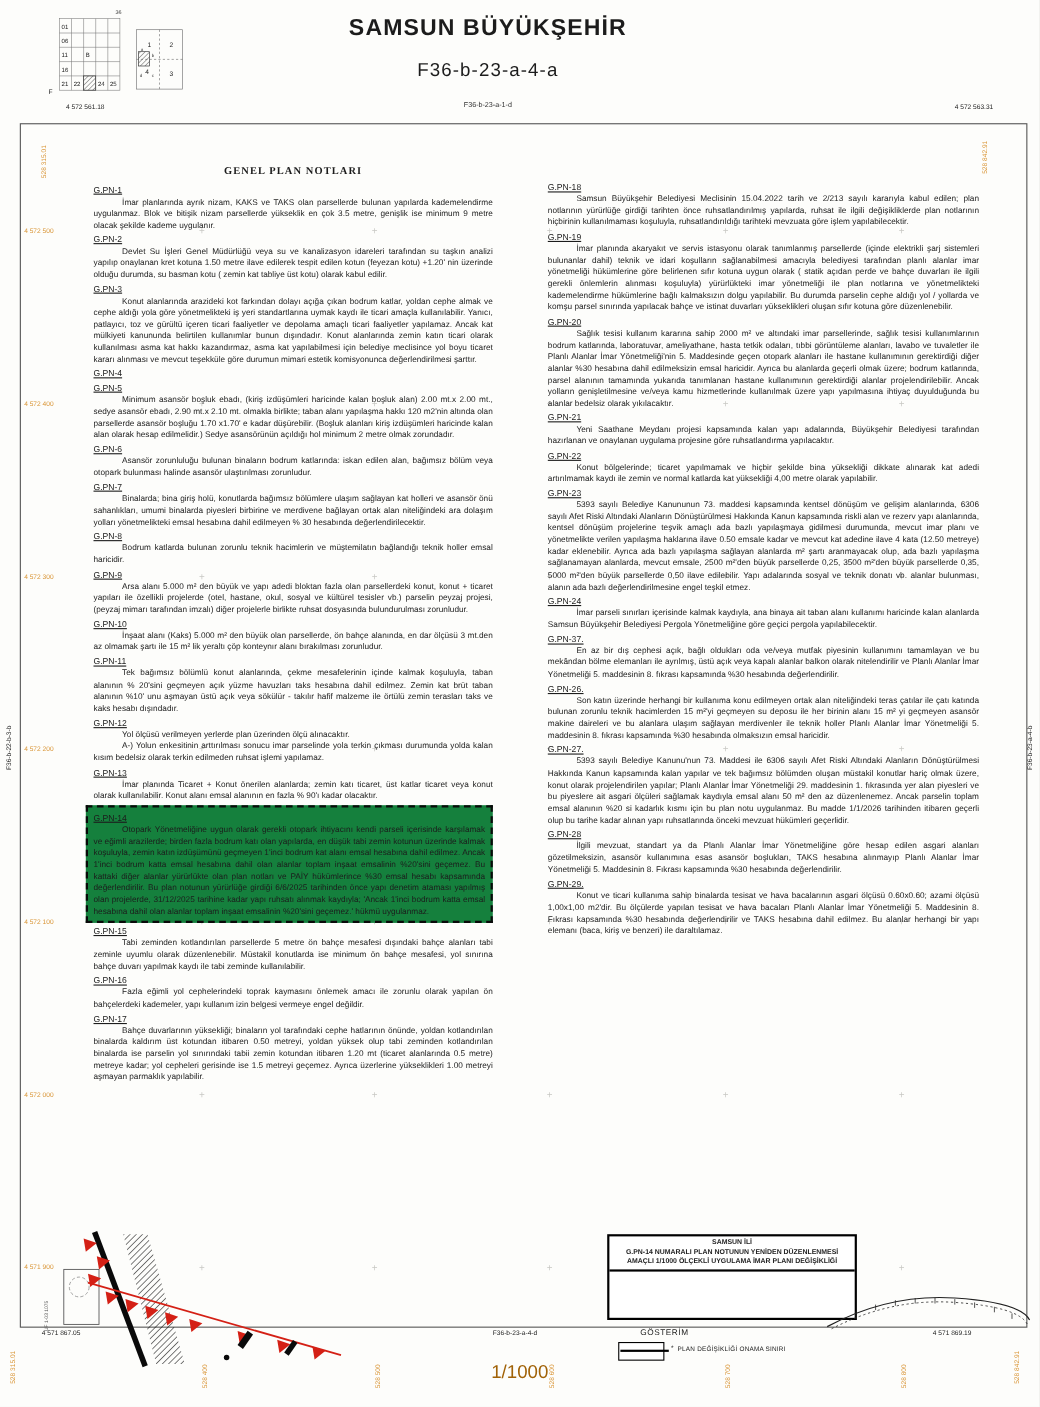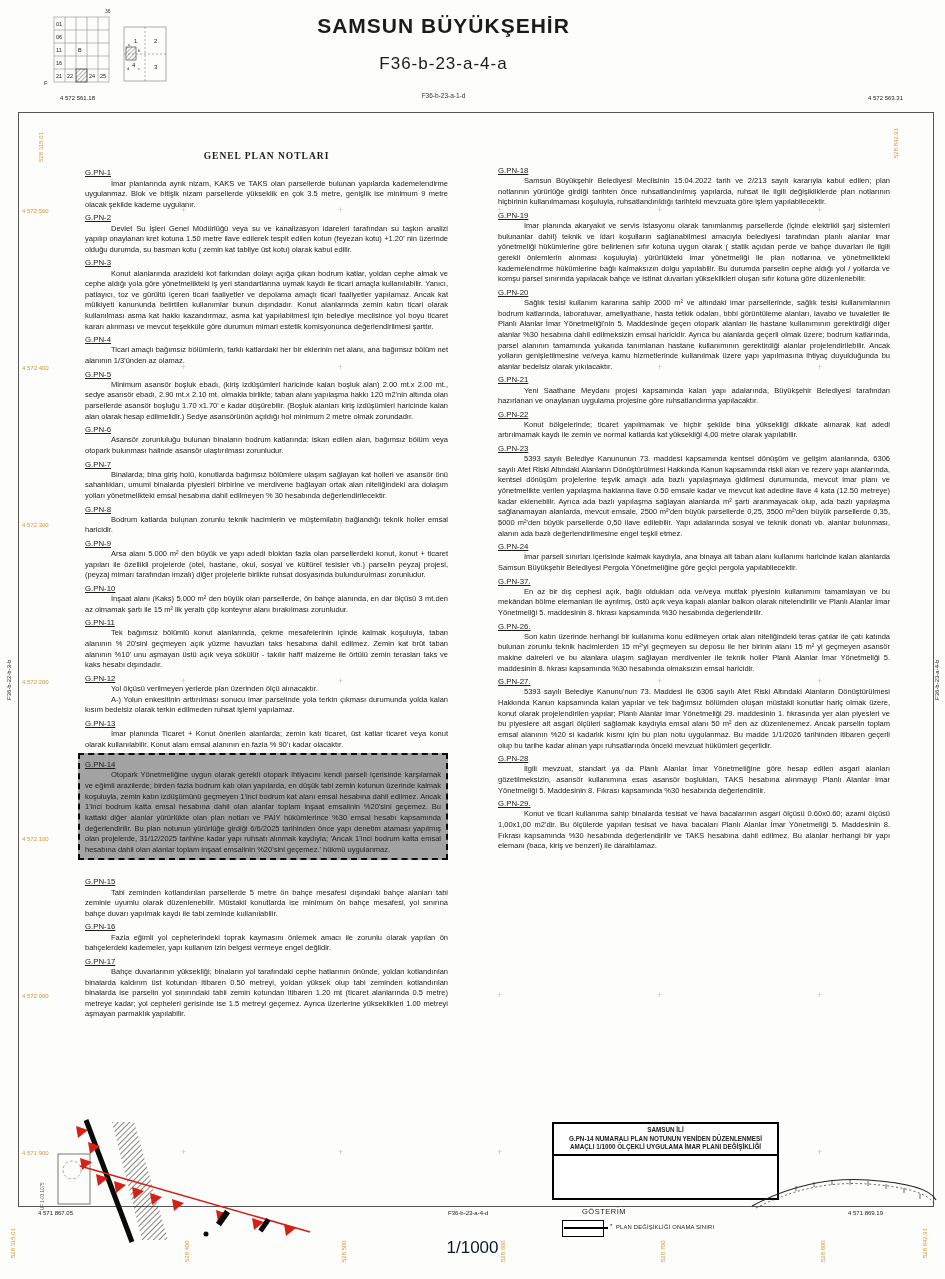--- a/index.html
+++ b/index.html
@@ -20,31 +20,31 @@
   .cross{position:absolute;font-size:9px;color:#c8c8c4;}
   
   .col{position:absolute;font-size:7.5px;line-height:1.42;text-align:justify;}
   .col-left{left:85px;top:150px;width:363px;}
   .col-right{left:498px;top:163px;width:392px;}
   .notes-title{font-family:"Liberation Serif",serif;font-weight:bold;font-size:9.5px;
                letter-spacing:1px;text-align:center;margin-bottom:4px;}
   .note-id{font-weight:normal;text-decoration:underline;font-size:7.8px;margin-top:2px;}
   .note-text{margin:0;text-indent:26px;}
   .note-text2{margin:0;text-indent:26px;}
-  .boxed{border:2px dashed #0a0a0a;padding:2px 5px 3px 5px;margin:3px 0 16px -7px;background:#a3a3a3;}
+  .boxed{border:2px dashed #0a0a0a;padding:2px 5px 3px 5px;margin:3px 0 2px -7px;background:#15803d;}
   
   .legend{position:absolute;left:552px;top:1122px;width:223px;height:74px;border:2px solid #000;background:#fff;}
   .legend-top{border-bottom:2px solid #000;text-align:center;font-weight:bold;font-size:6.3px;line-height:1.35;padding:2px 2px;}
   .legend-bottom{position:relative;height:38px;margin-top:48px;}
   .legend-gosterim{position:absolute;left:28px;top:3px;font-size:7.5px;letter-spacing:.5px;}
   .legend-symbox{position:absolute;left:8px;top:16px;width:40px;height:15px;border:1px solid #000;background:#fff;}
   .legend-symline{position:absolute;left:10px;top:23px;width:44px;height:2.5px;background:#000;}
   .legend-star{position:absolute;left:56px;top:19px;font-size:6px;}
   .legend-itemtext{position:absolute;left:62px;top:20px;font-size:5.8px;letter-spacing:.2px;}
-  .scale{position:absolute;left:0;top:1238px;width:945px;text-align:center;font-size:17px;color:#0f172a;}
+  .scale{position:absolute;left:0;top:1238px;width:945px;text-align:center;font-size:17px;color:#a16207;}
   svg text{font-family:"Liberation Sans",sans-serif;}
 </style>
 </head>
 <body>
 
 <div class="sheet">
 
   <div class="hdr hdr-title">SAMSUN BÜYÜKŞEHİR</div>
   <div class="hdr hdr-code">F36-b-23-a-4-a</div>
   <div class="hdr hdr-small">F36-b-23-a-1-d</div>
@@ -177,21 +177,20 @@
         <div class="">
           <div class="note-id">G.PN-2</div>
           <p class="note-text">Devlet Su İşleri Genel Müdürlüğü veya su ve kanalizasyon idareleri tarafından su taşkın analizi yapılıp onaylanan kret kotuna 1.50 metre ilave edilerek tespit edilen kotun (feyezan kotu) +1.20' nin üzerinde olduğu durumda, su basman kotu ( zemin kat tabliye üst kotu) olarak kabul edilir.</p>
         </div>
         <div class="">
           <div class="note-id">G.PN-3</div>
           <p class="note-text">Konut alanlarında arazideki kot farkından dolayı açığa çıkan bodrum katlar, yoldan cephe almak ve cephe aldığı yola göre yönetmelikteki iş yeri  standartlarına uymak kaydı ile ticari amaçla kullanılabilir. Yanıcı, patlayıcı, toz ve gürültü içeren ticari faaliyetler ve depolama amaçlı ticari faaliyetler yapılamaz. Ancak kat mülkiyeti kanununda belirtilen kullanımlar bunun dışındadır. Konut alanlarında zemin katın ticari olarak kullanılması asma kat hakkı kazandırmaz, asma kat yapılabilmesi için belediye meclisince yol boyu ticaret kararı alınması ve mevcut teşekküle göre durumun mimari estetik komisyonunca değerlendirilmesi şarttır.</p>
         </div>
         <div class="">
           <div class="note-id">G.PN-4</div>
-          <p class="note-text">Ticari amaçlı bağımsız bölümlerin, farklı katlardaki her bir eklerinin net alanı, ana bağımsız bölüm net alanının 1/3'ünden az olamaz.</p>
         </div>
         <div class="">
           <div class="note-id">G.PN-5</div>
           <p class="note-text">Minimum asansör boşluk ebadı, (kiriş izdüşümleri haricinde kalan boşluk alan) 2.00 mt.x 2.00 mt., sedye asansör ebadı, 2.90 mt.x 2.10 mt. olmakla birlikte; taban alanı yapılaşma hakkı 120 m2'nin altında olan parsellerde asansör boşluğu 1.70 x1.70' e kadar düşürebilir. (Boşluk alanları kiriş izdüşümleri haricinde kalan alan olarak hesap edilmelidir.) Sedye asansörünün açıldığı hol minimum 2 metre olmak zorundadır.</p>
         </div>
         <div class="">
           <div class="note-id">G.PN-6</div>
           <p class="note-text">Asansör zorunluluğu bulunan binaların bodrum katlarında: iskan edilen alan, bağımsız bölüm veya otopark bulunması halinde asansör ulaştırılması zorunludur.</p>
         </div>
         <div class="">

